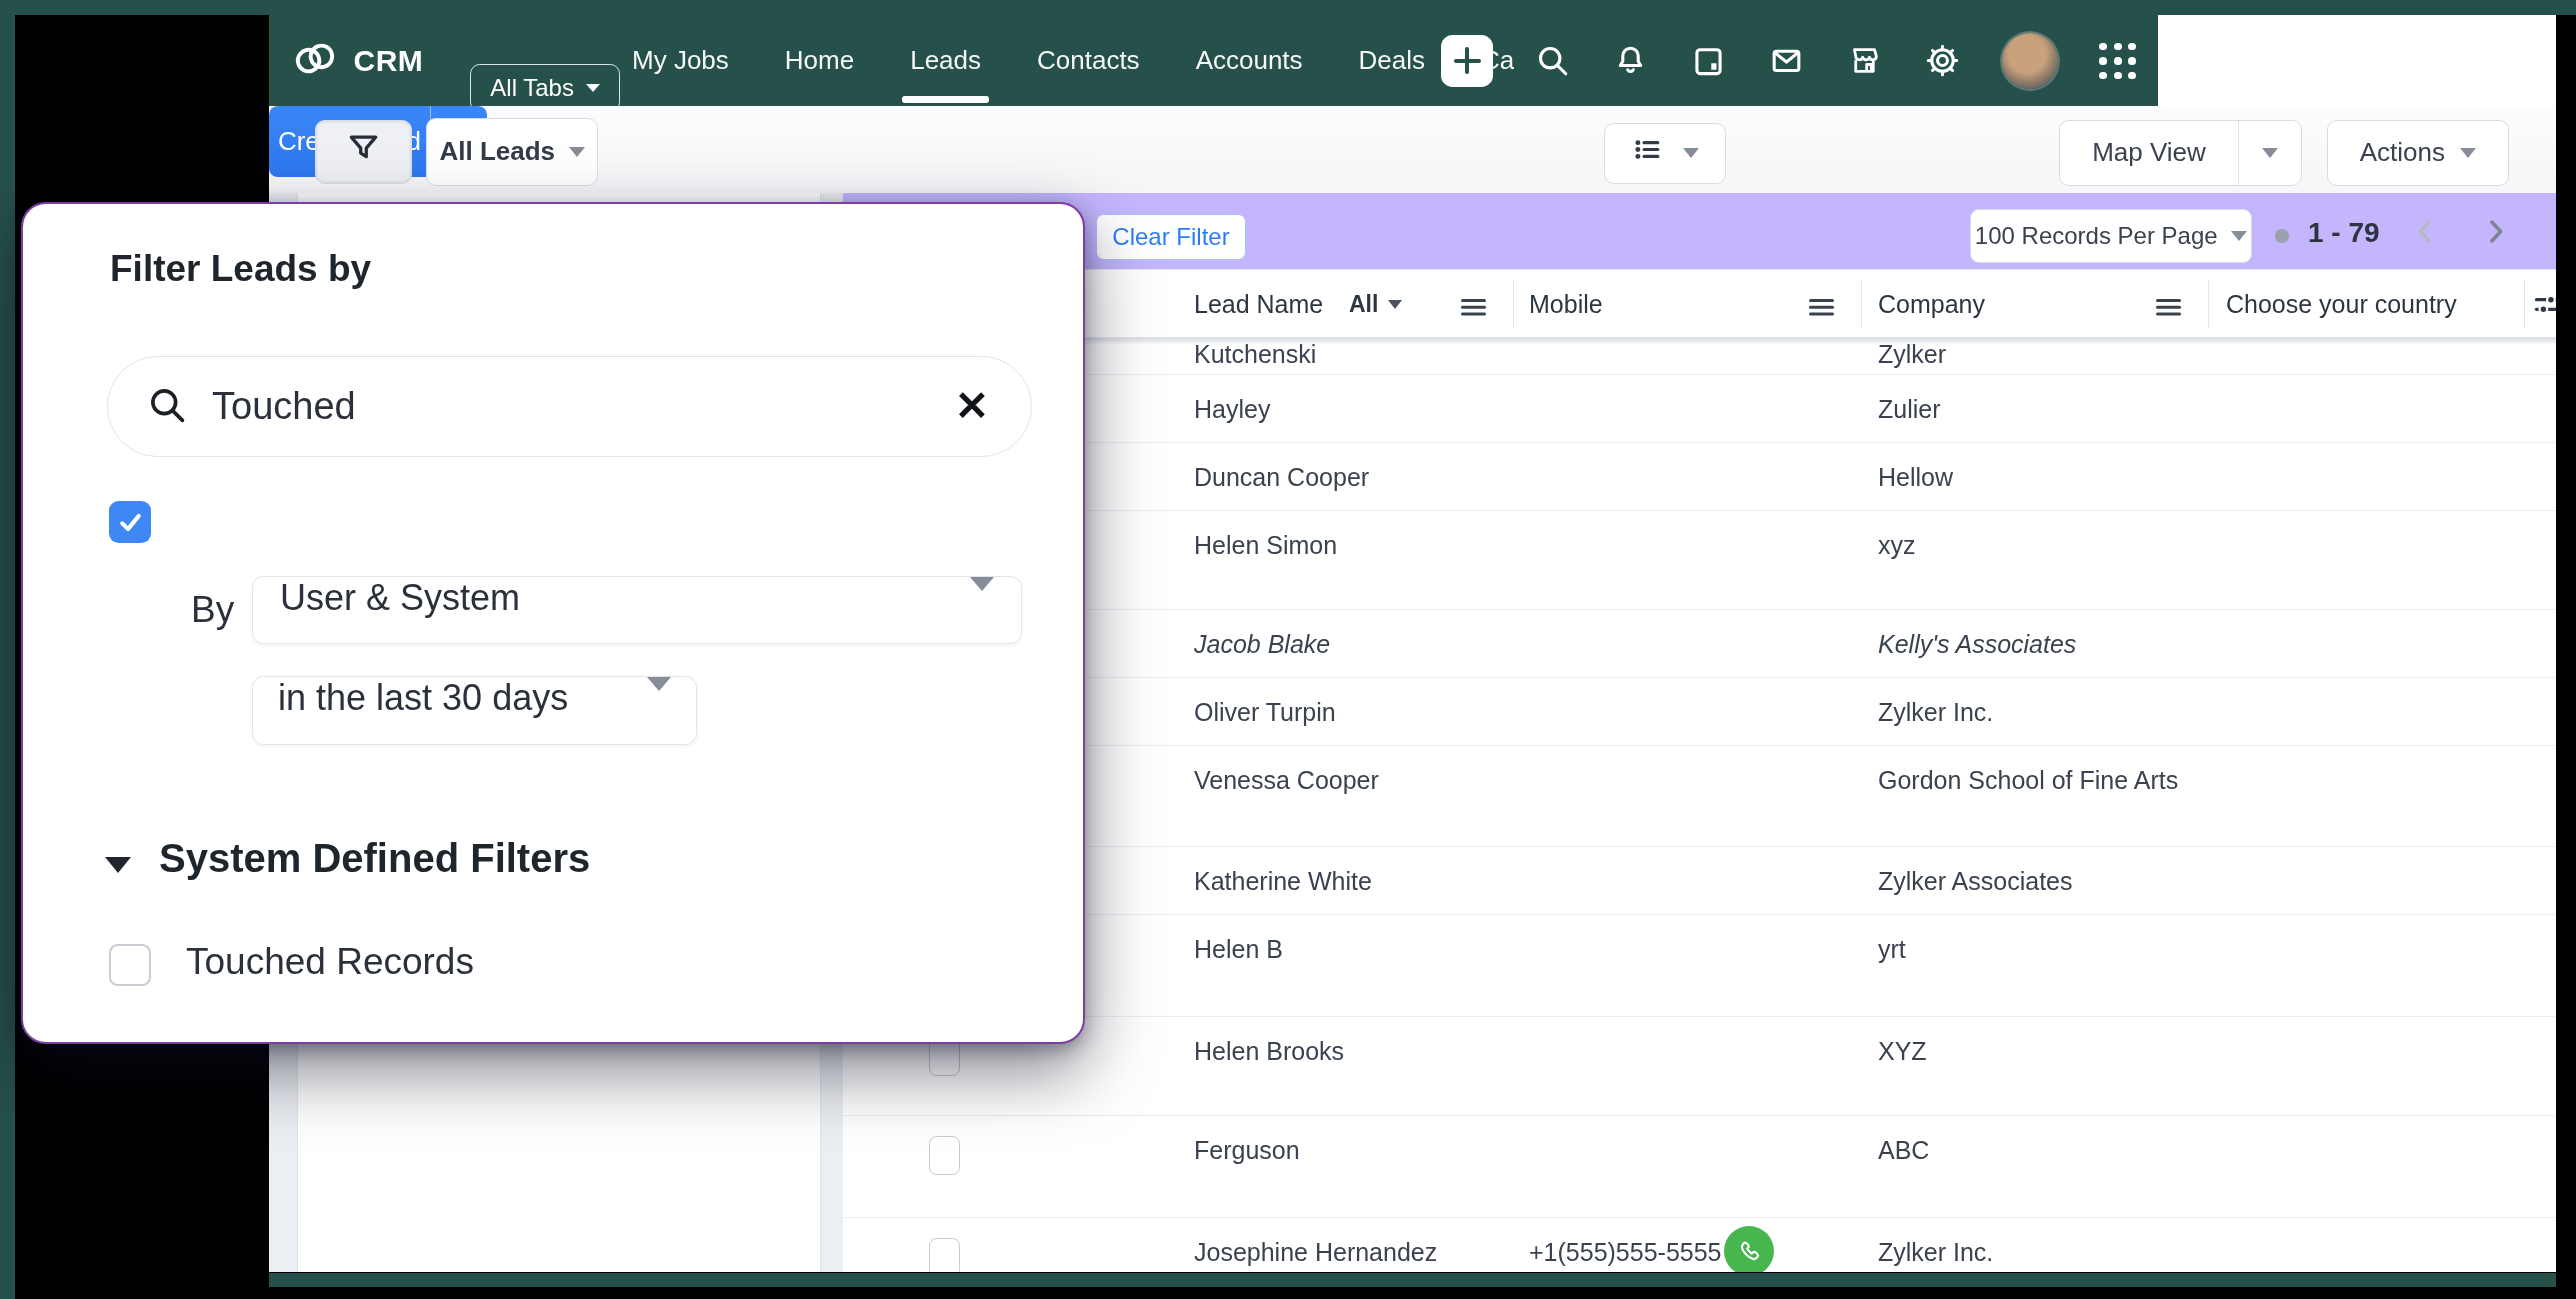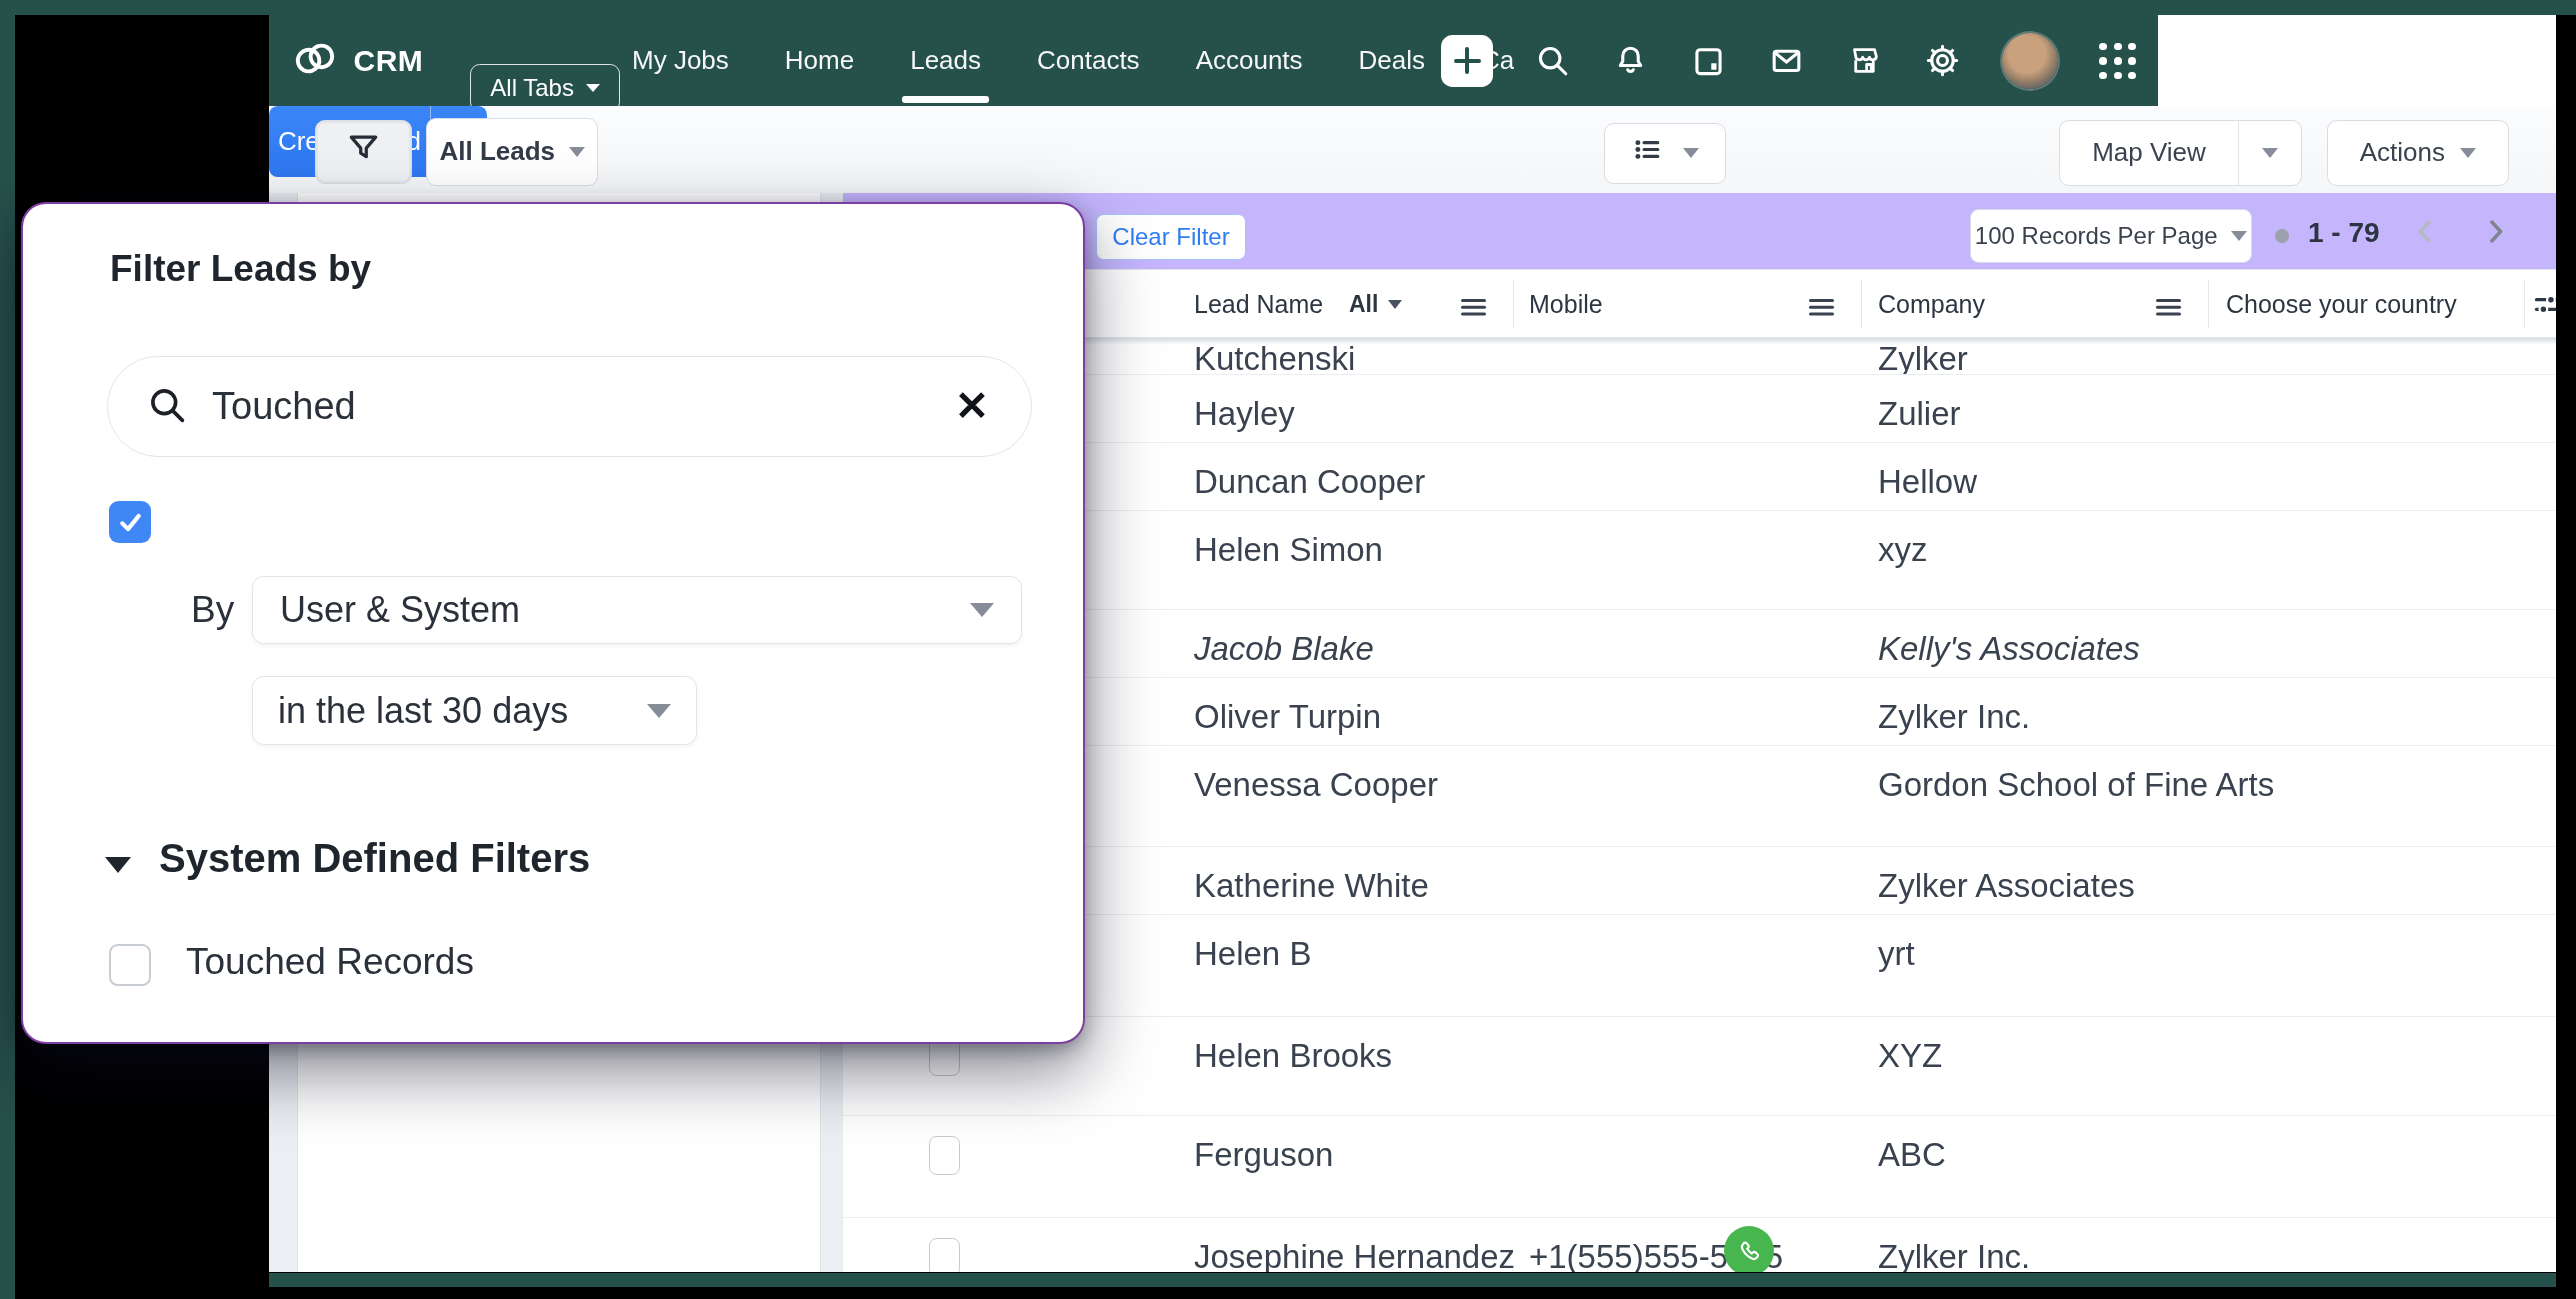--- a/index.html
+++ b/index.html
@@ -70,41 +70,41 @@
   .thead .title{position:absolute;top:0;height:68px;display:flex;align-items:center;font-size:25px;color:#2c3641;}
   .colsep{position:absolute;top:9.7px;height:48px;width:1px;background:#e4e7ec;}
   .ham{position:absolute;top:29px;width:25px;height:2.9px;background:#39424e;border-radius:1.9px;
     box-shadow:0 6.8px 0 #39424e,0 13.5px 0 #39424e;cursor:pointer;}
   .allfilter{position:absolute;top:0;height:68px;display:flex;align-items:center;gap:9.7px;font-size:23px;font-weight:700;color:#2c3641;cursor:pointer;}
   .allfilter .caret{border-left-width:7.7px;border-right-width:7.7px;border-top-width:9.7px;border-top-color:#4a535f;}
   .headshadow{position:absolute;left:0;top:145px;width:1714px;height:6.8px;
     background:linear-gradient(#d9dce2,rgba(217,220,226,0));pointer-events:none;z-index:3;}
   .rows{position:absolute;left:0;top:145px;width:1714px;height:935px;overflow:hidden;}
   .row{position:relative;width:1714px;border-bottom:1px solid #ebedf0;box-sizing:border-box;background:#fff;overflow:hidden;}
-  .cell{position:absolute;top:19.3px;font-size:33px;color:#39424e;white-space:nowrap;}
+  .cell{position:absolute;top:19.3px;font-size:25px;color:#39424e;white-space:nowrap;}
   .row.clip .cell{top:1.9px;}
   .rowcheck{position:absolute;left:86px;top:19.3px;width:29px;height:37px;border:1.9px solid #c6cad3;border-radius:7.7px;background:#fff;cursor:pointer;}
   .phonewrap{position:absolute;left:881px;top:7.7px;width:50px;height:50px;border-radius:50%;background:#47b64e;
     display:flex;align-items:center;justify-content:center;cursor:pointer;}
   
   .popup{left:21px;top:202px;width:1060px;height:838px;background:#fff;border:2.9px solid #7e3da1;border-radius:25px;
     box-shadow:0 27px 68px rgba(10,10,30,.5),0 5.8px 17.4px rgba(10,10,30,.3);z-index:50;}
   .popup-title{position:absolute;left:87px;top:44px;font-size:37px;font-weight:700;color:#1f252d;}
   .searchpill{position:absolute;left:84px;top:152px;width:925px;height:101px;border:1.9px solid #e1e4e9;border-radius:51px;
     background:#fff;box-sizing:border-box;display:flex;align-items:center;}
   .searchpill .mag{margin-left:37px;}
   .searchpill .val{margin-left:23px;font-size:38px;color:#2b313b;flex:1;}
   .searchpill .clear{margin-right:42px;font-size:41px;font-weight:700;color:#101318;cursor:pointer;line-height:1;}
   .checkrow-label{position:absolute;font-size:37px;color:#2b313b;}
   .bluecheck{position:absolute;left:86px;width:42px;height:42px;border-radius:9.7px;background:#3f87f5;cursor:pointer;
     display:flex;align-items:center;justify-content:center;}
   .emptycheck{position:absolute;left:86px;width:42px;height:42px;border-radius:8.7px;border:2.9px solid #c8ccd3;background:#fff;box-sizing:border-box;cursor:pointer;}
   .bylabel{position:absolute;left:168px;top:385px;font-size:37px;color:#2b313b;}
   .select{position:absolute;border:1.9px solid #e1e4e9;border-radius:11.6px;background:#fff;box-sizing:border-box;
-    display:flex;align-items:center;cursor:pointer;box-shadow:0 1.9px 3.9px rgba(30,30,60,.05);}
+    display:flex;align-items:flex-start;cursor:pointer;box-shadow:0 1.9px 3.9px rgba(30,30,60,.05);}
   .select .val{font-size:36px;color:#2b313b;white-space:nowrap;}
   .select .caret{margin-left:auto;border-left-width:12.6px;border-right-width:12.6px;border-top-width:14.5px;}
   .sd-tri{position:absolute;left:82px;top:653px;width:0;height:0;cursor:pointer;
     border-left:13.5px solid transparent;border-right:13.5px solid transparent;border-top:16.4px solid #1f252d;}
   .sd-title{position:absolute;left:136px;top:632px;font-size:40px;font-weight:700;color:#1f252d;}
 </style>
 </head>
 <body>
 
 <div class="abs frame-top"></div>

